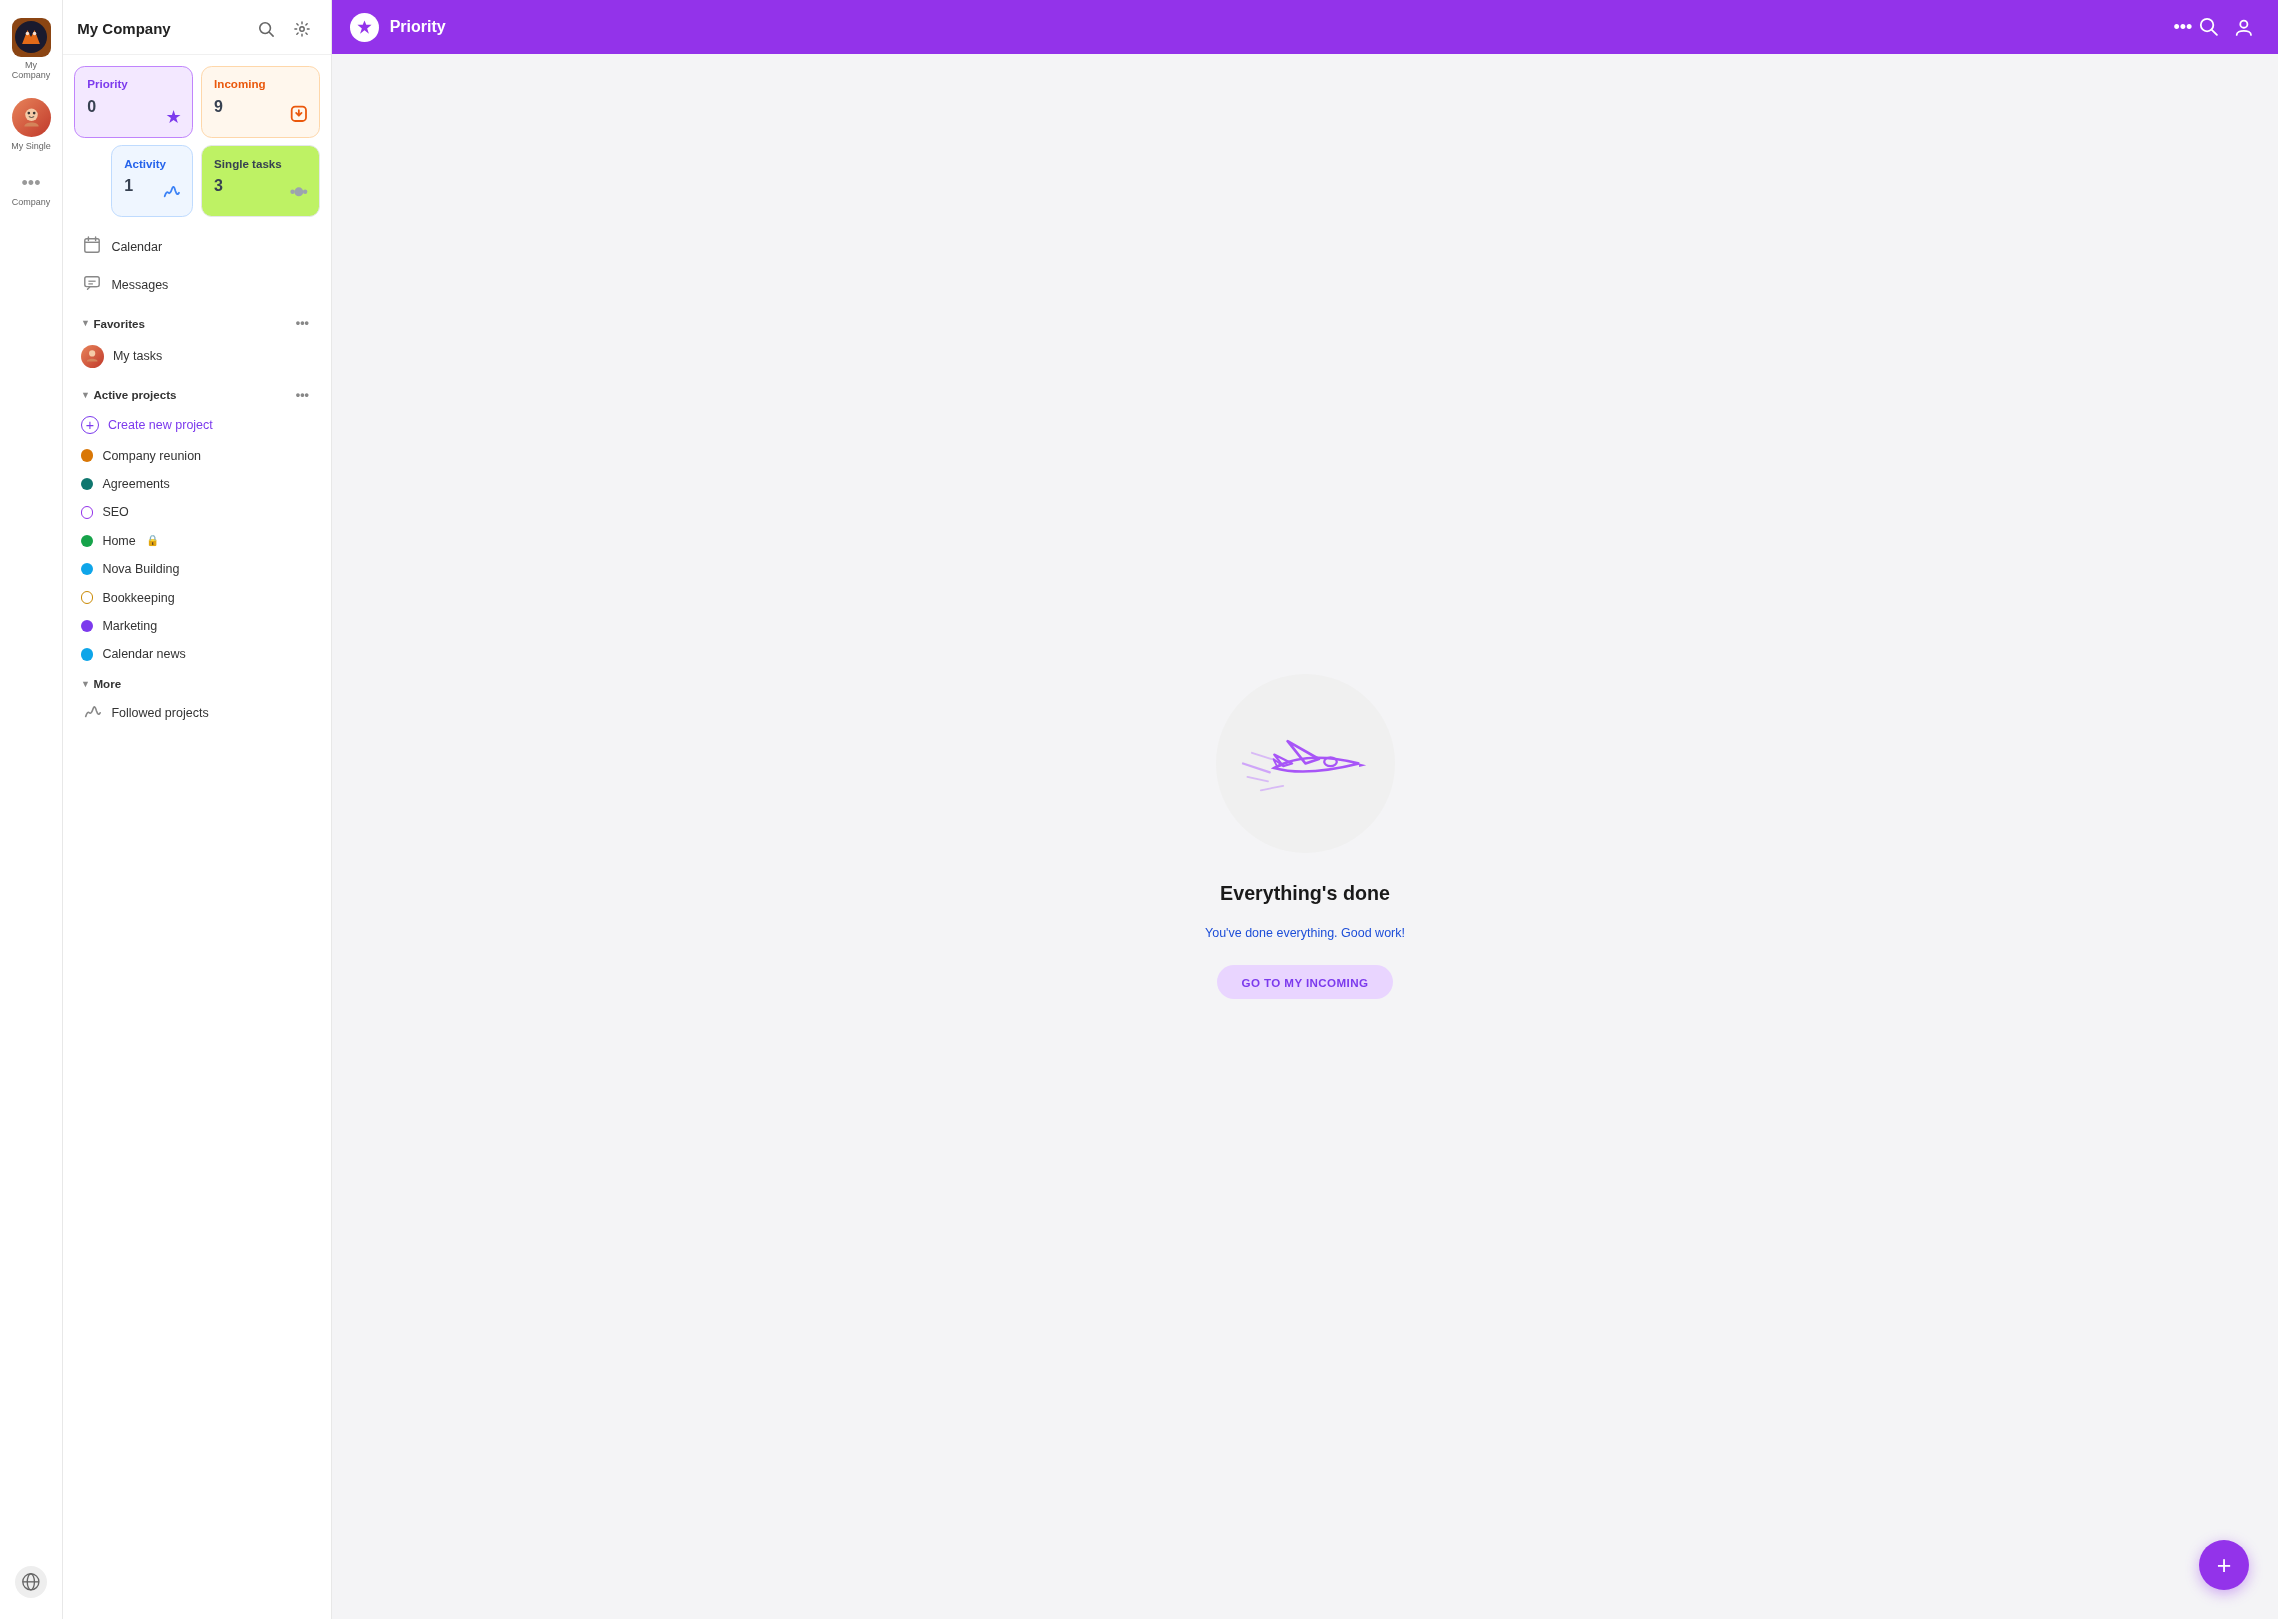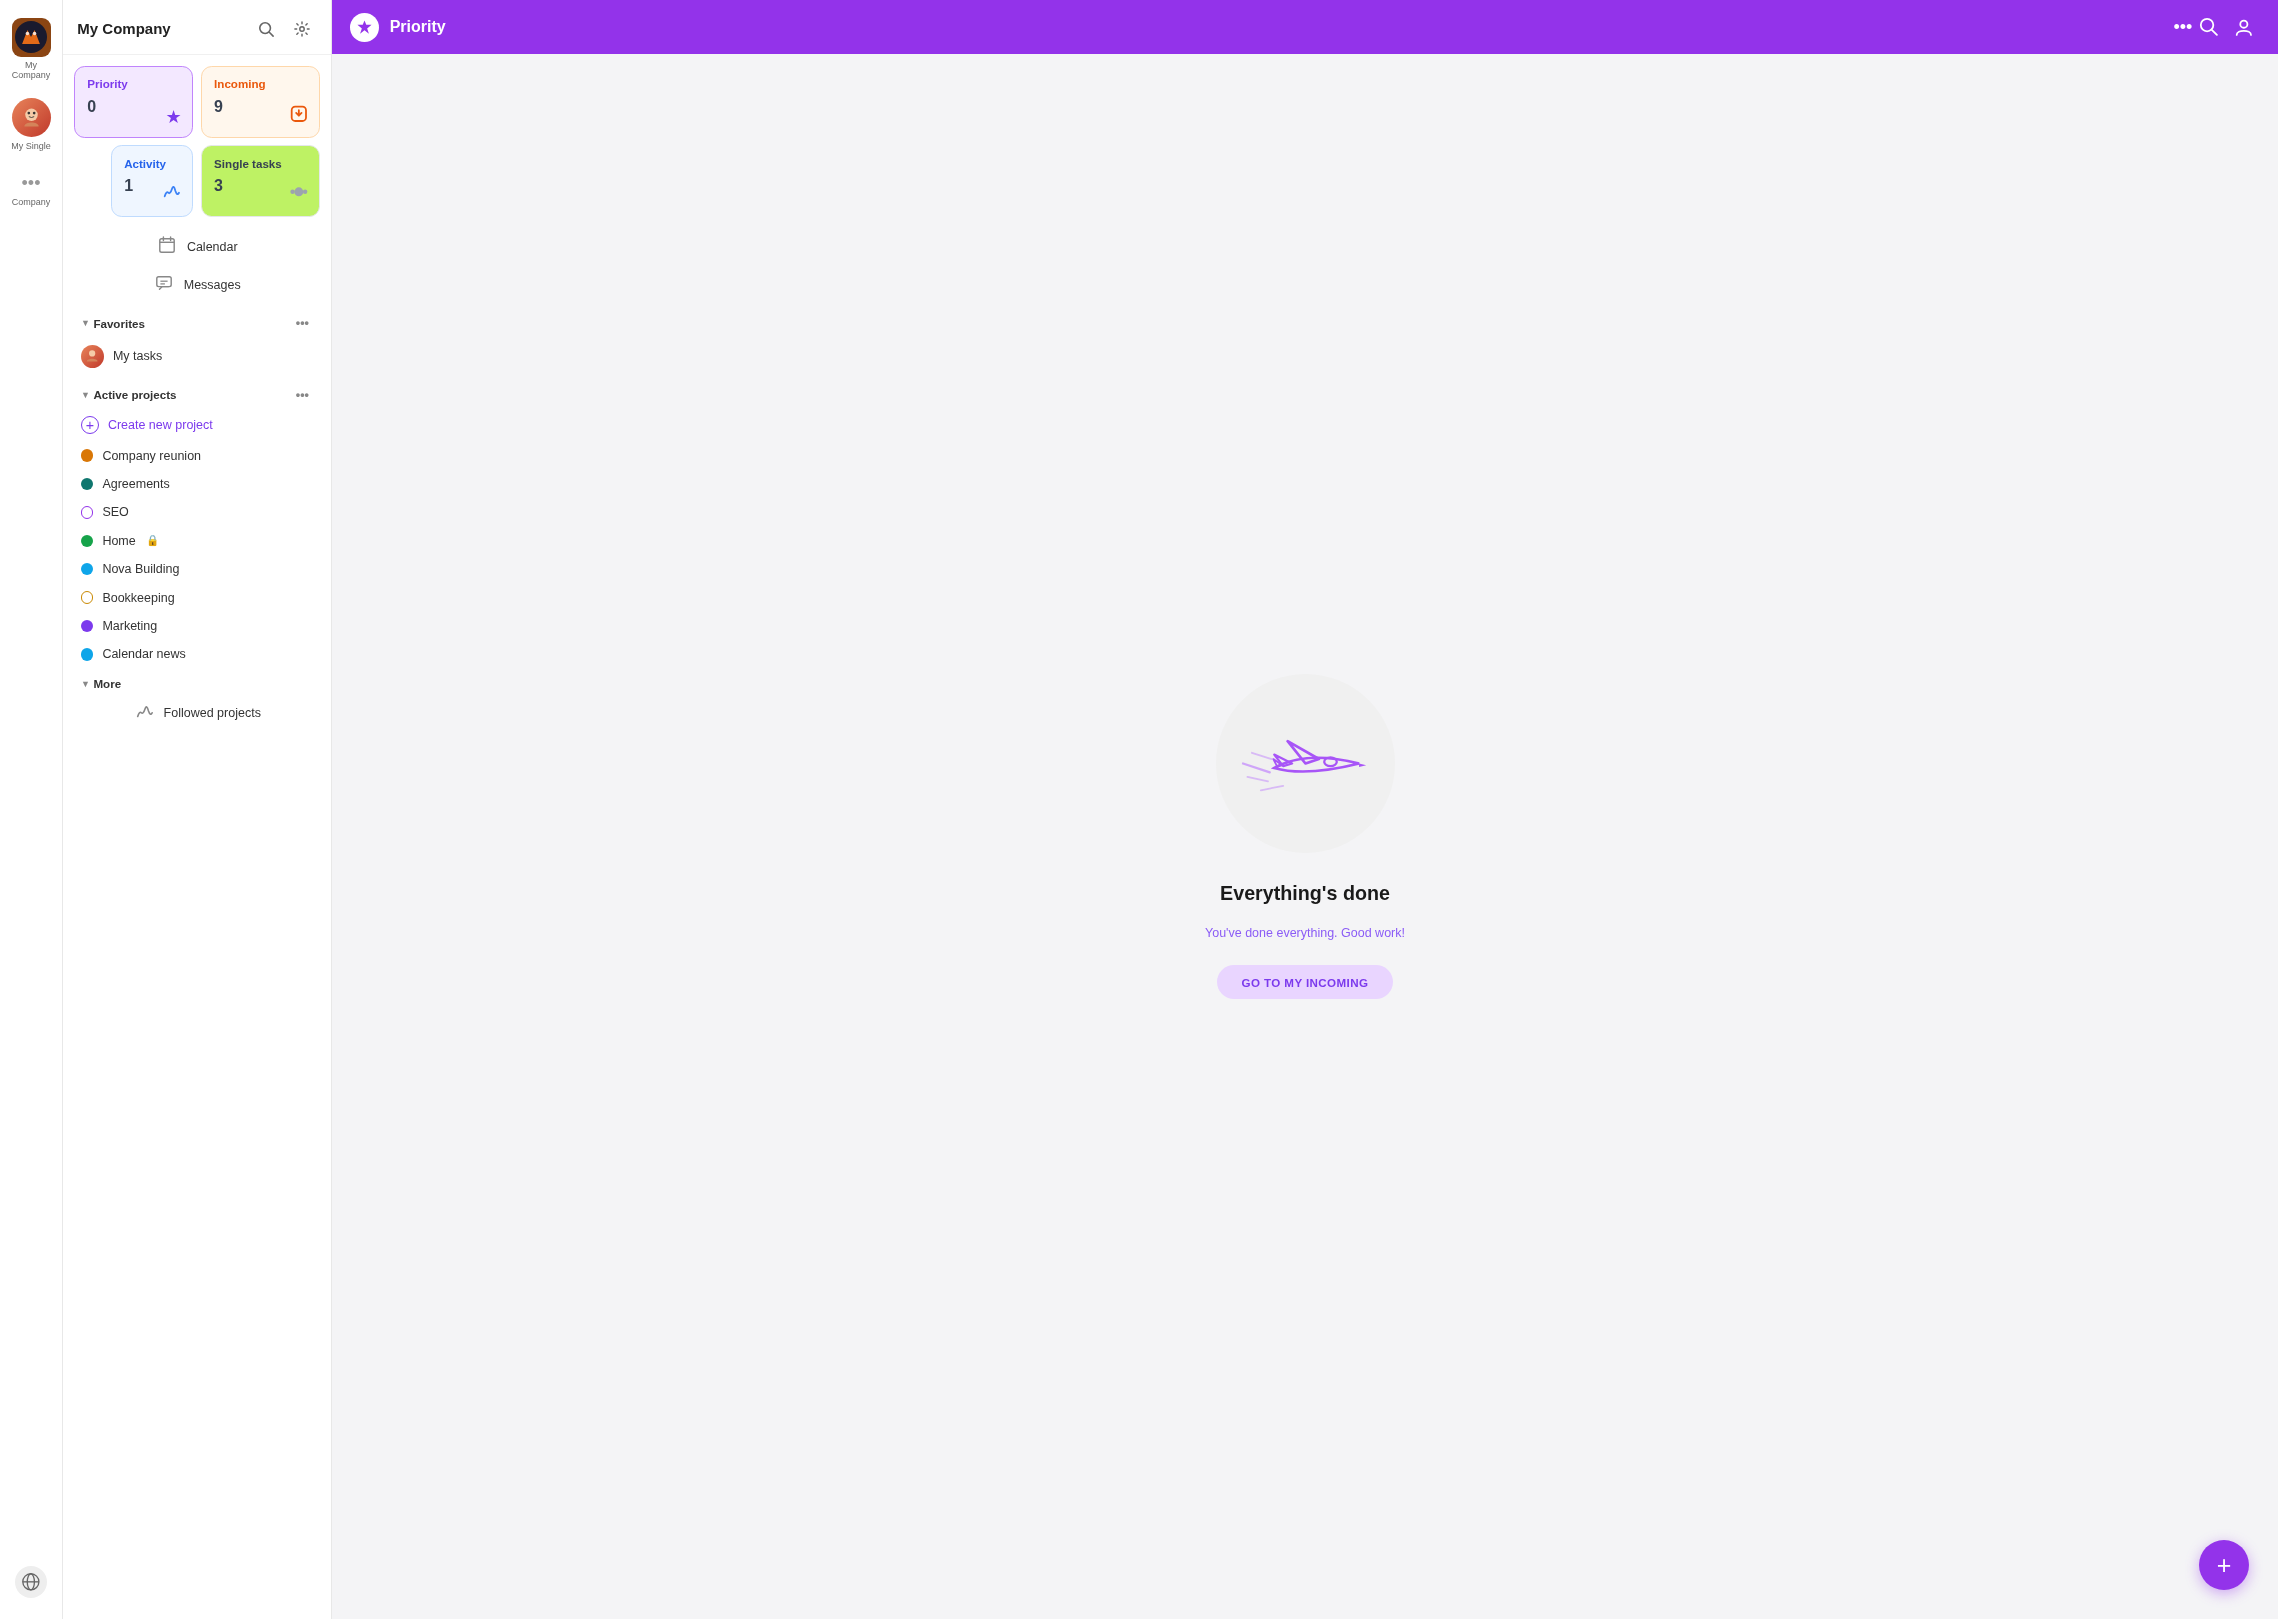--- a/index.html
+++ b/index.html
@@ -187,21 +187,20 @@
     
     .sidebar-nav-item {
       display: flex;
       align-items: center;
       gap: 9px;
       padding: 8px 7.2px;
       border-radius: 7.2px;
       cursor: pointer;
       font-size: 12.5px;
       color: #333;
-      justify-content: center;
     }
     .sidebar-nav-icon { font-size: 16px; color: #888; width: 21.5px; text-align: center; }
 
     .sidebar-section-header {
       display: flex;
       align-items: center;
       gap: 3.6px;
       padding: 9px 7.2px 3.6px;
       font-size: 11.6px;
       font-weight: 600;
@@ -354,21 +353,21 @@
       margin-bottom: 29px;
     }
     .empty-state-title {
       font-size: 19.7px;
       font-weight: 700;
       color: #1a1a1a;
       margin-bottom: 21px;
     }
     .empty-state-subtitle {
       font-size: 12.5px;
-      color: #8b5cf6;
+      color: #1d4ed8;
       margin-bottom: 25px;
     }
     .go-to-incoming-btn {
       background: #e9d5ff;
       color: #7c3aed;
       border: none;
       border-radius: 21.5px;
       padding: 10.7px 25px;
       font-size: 11.6px;
       font-weight: 700;

